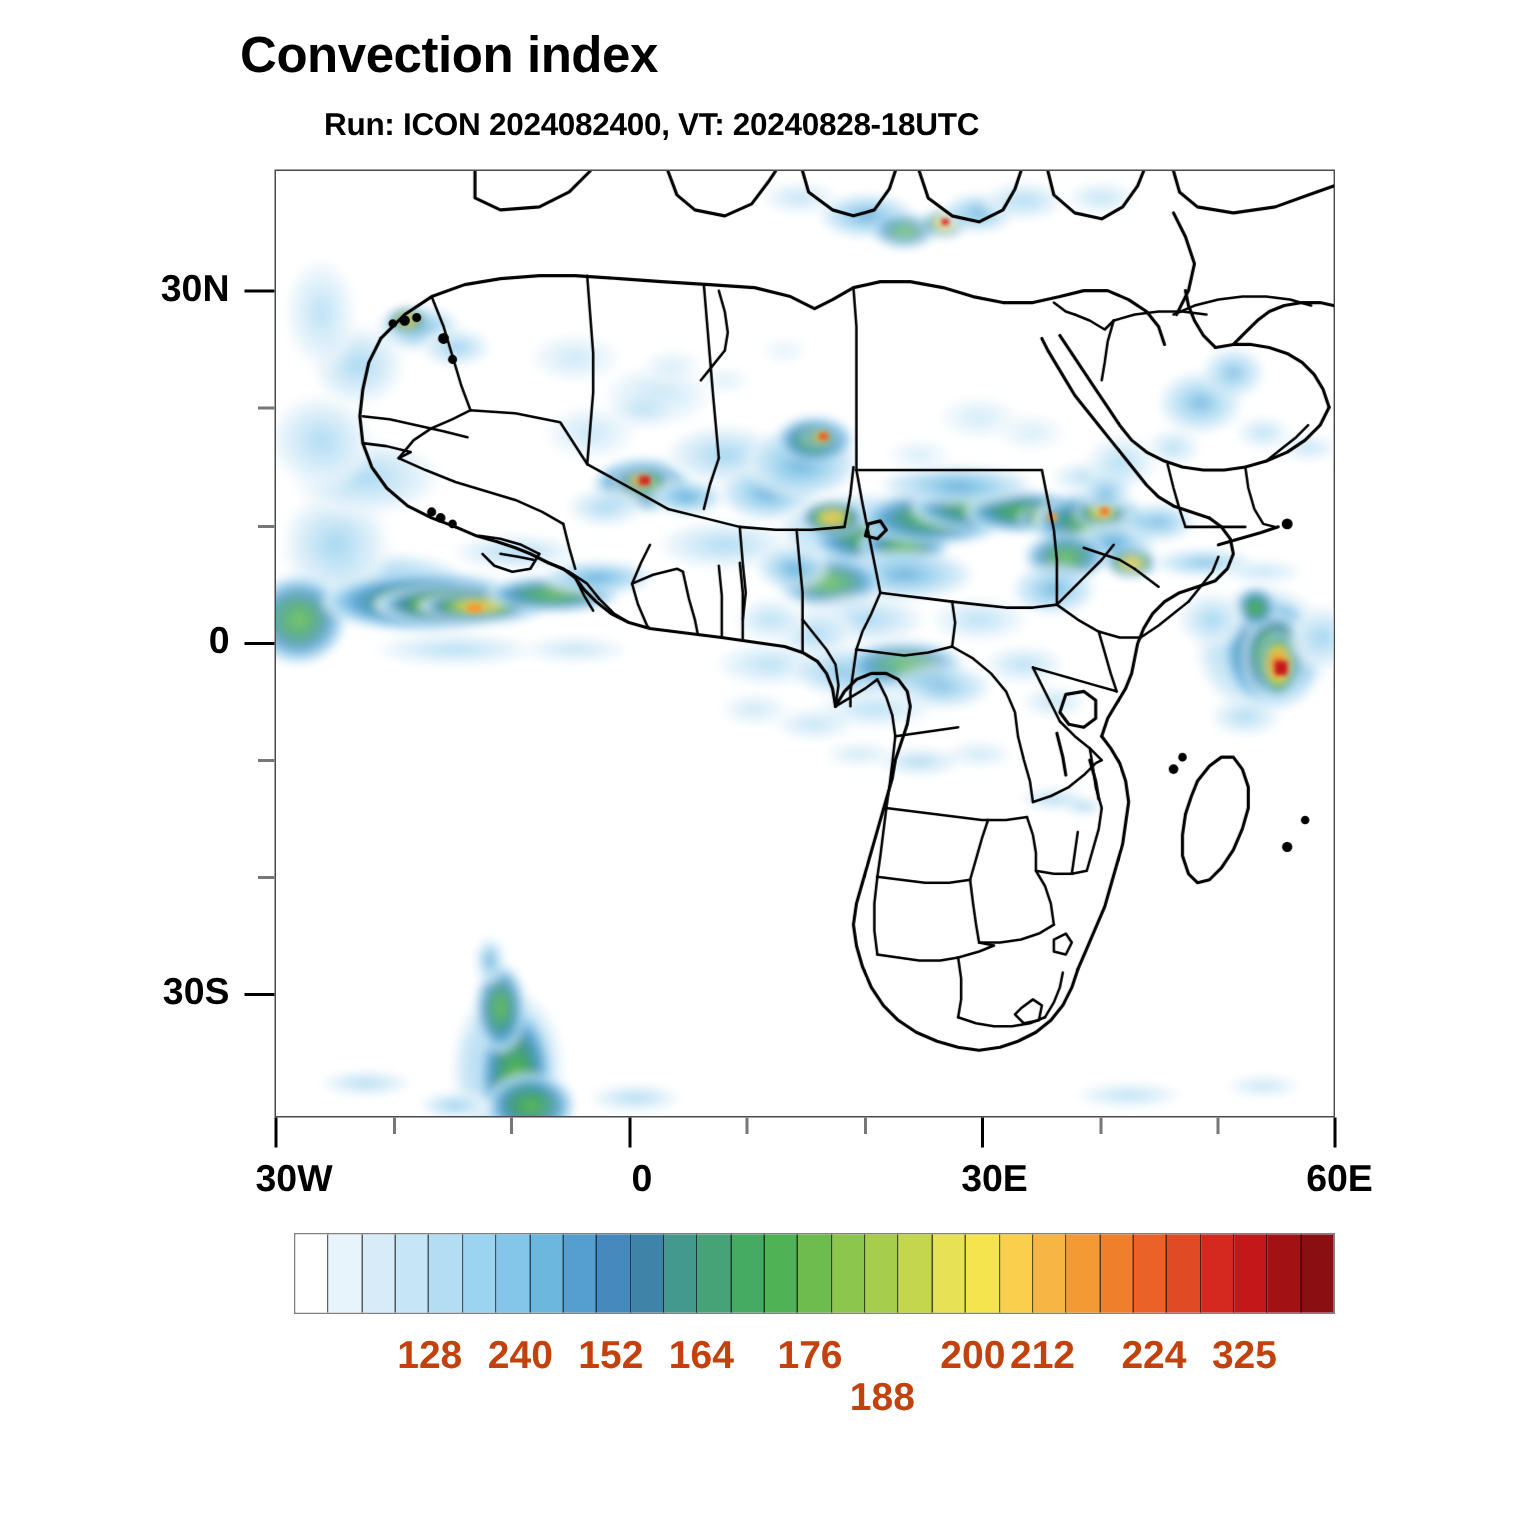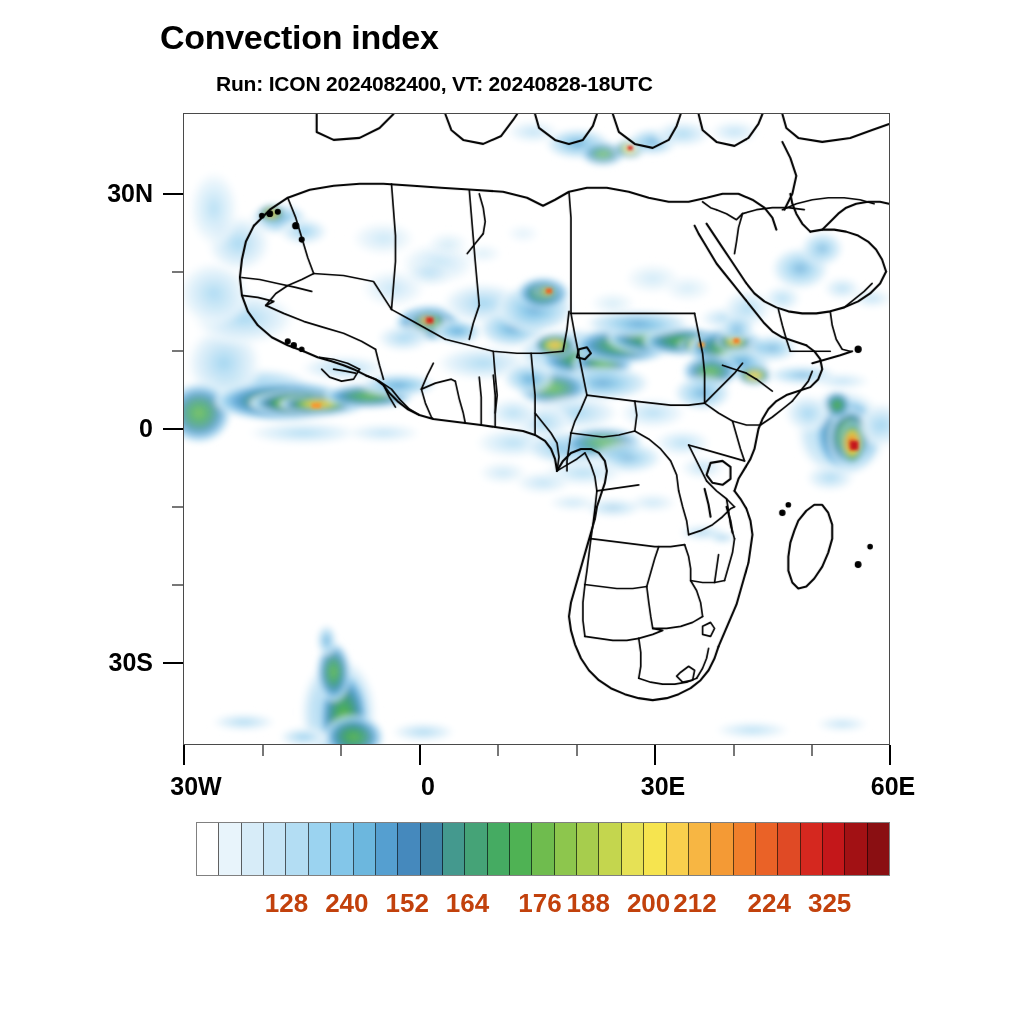--- a/index.html
+++ b/index.html
@@ -628,20 +628,20 @@
         <div class="cb-cell" style="background: rgb(213, 40, 31);"></div>
         <div class="cb-cell" style="background: rgb(196, 23, 26);"></div>
         <div class="cb-cell" style="background: rgb(162, 17, 20);"></div>
         <div class="cb-cell" style="background: rgb(138, 15, 18);"></div>
       </div>
   <div class="cb-label" style="left: 90.5217px;">128</div>
       <div class="cb-label" style="left: 150.87px;">240</div>
       <div class="cb-label" style="left: 211.217px;">152</div>
       <div class="cb-label" style="left: 271.565px;">164</div>
       <div class="cb-label" style="left: 344px;">176</div>
-      <div class="cb-label" style="left: 392.261px;">188</div>
+      <div class="cb-label" style="left: 392.261px; margin-top: 28px;">188</div>
       <div class="cb-label" style="left: 452.609px;">200</div>
       <div class="cb-label" style="left: 499px;">212</div>
       <div class="cb-label" style="left: 573.304px;">224</div>
       <div class="cb-label" style="left: 633.652px;">325</div>
     </div>
 
 </div>
 
 </body></html>

